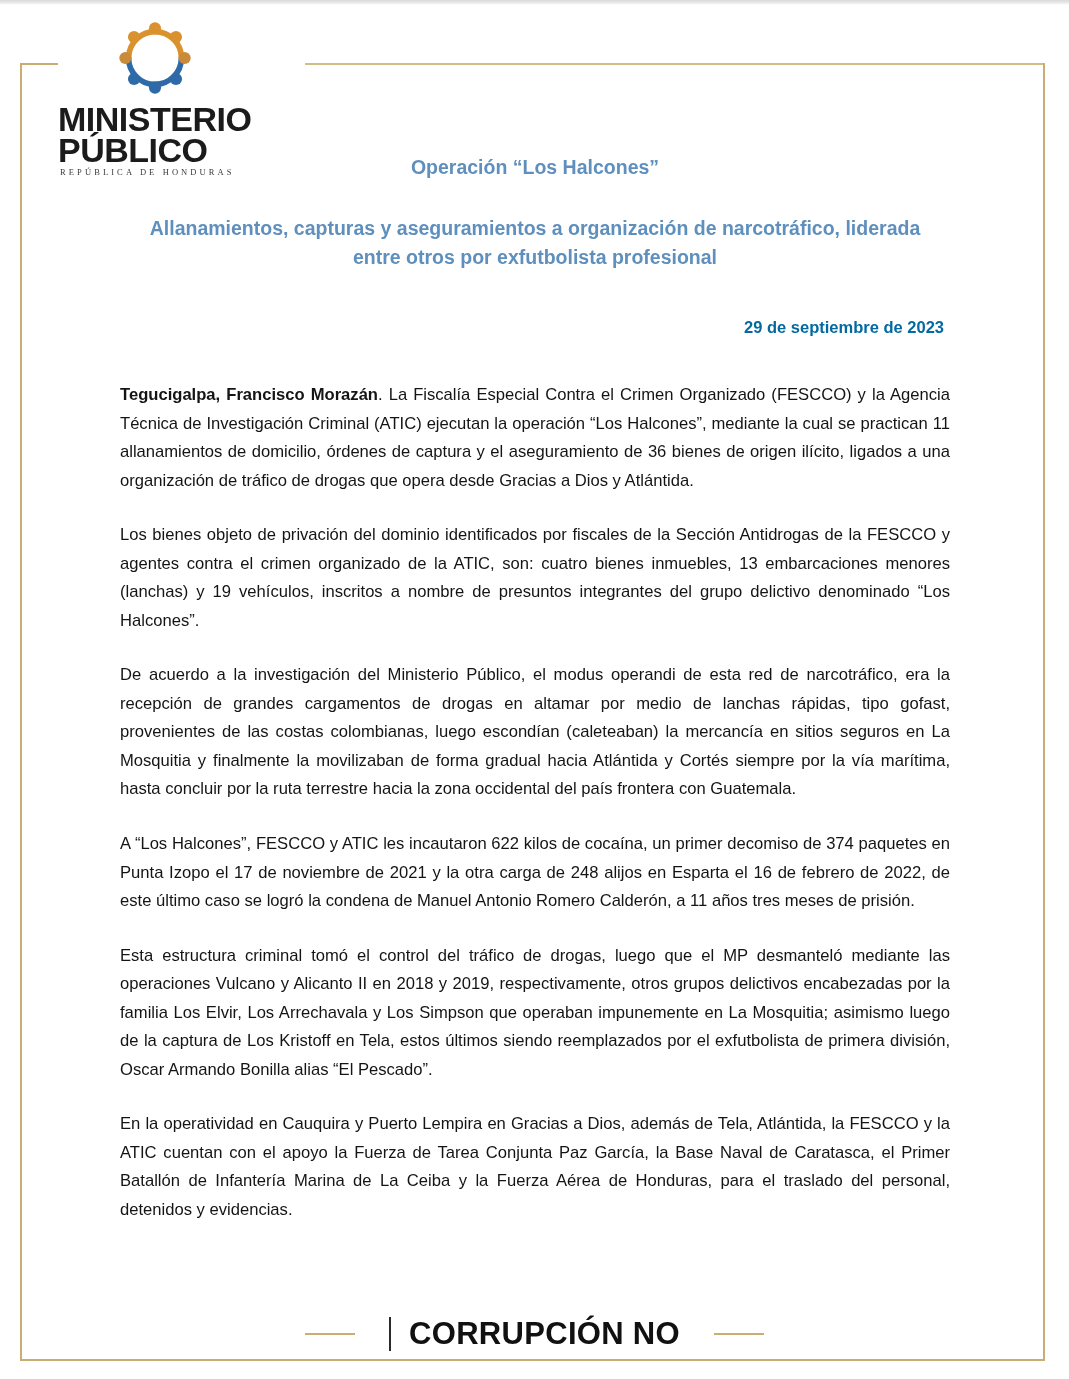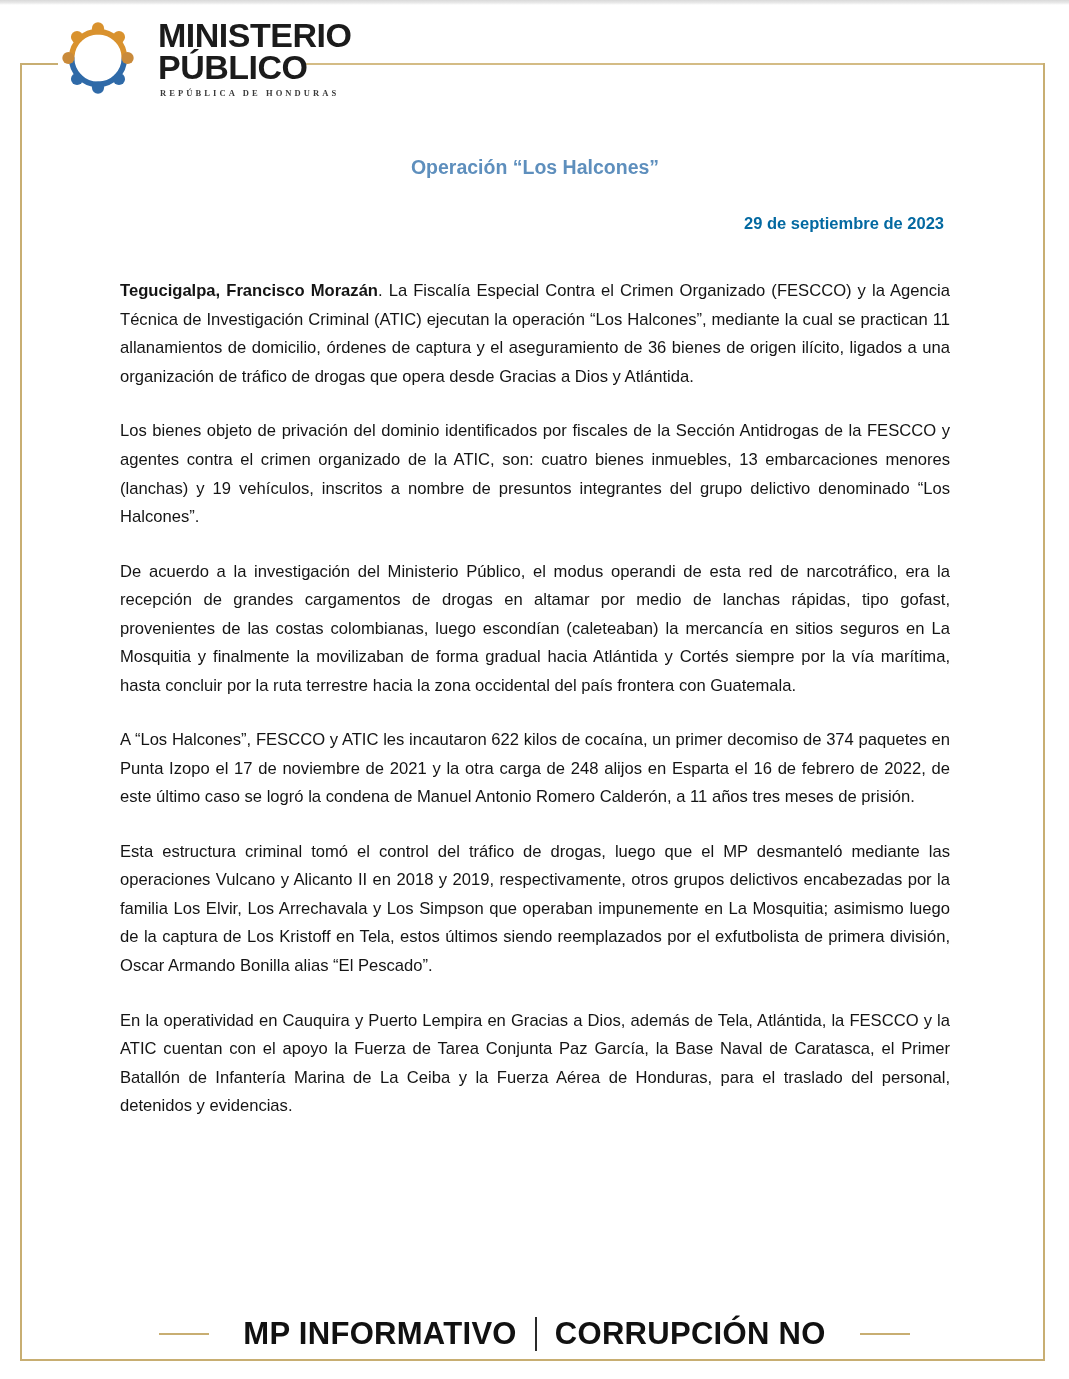--- a/index.html
+++ b/index.html
@@ -73,21 +73,22 @@
     background: #d4bc85;
   }
 
   
   .masthead {
     position: absolute;
     left: 58px;
     top: 18px;
     display: flex;
     align-items: center;
-    gap: 20px;
+    gap: 4px;
+    flex-direction: column;
   }
   .logo-mark {
     width: 80px;
     height: 80px;
     flex: 0 0 80px;
   }
   .wordmark {
     padding-top: 2px;
   }
   .wordmark-line {
@@ -96,24 +97,23 @@
     font-size: 34px;
     line-height: 0.92;
     letter-spacing: -0.5px;
     color: #1b1b1b;
     display: block;
   }
   .wordmark-sub {
     display: block;
     font-family: "Liberation Serif", serif;
     font-size: 8.5px;
-    font-weight: bold;
+    font-weight: normal;
     letter-spacing: 3.1px;
     color: #3a3a3a;
-    margin-top: 5px;
     margin-left: 2px;
   }
 
   
   .content {
     position: absolute;
     left: 120px;
     top: 155px;
     width: 830px;
   }
@@ -231,39 +231,39 @@
       <span class="wordmark-line">MINISTERIO</span>
       <span class="wordmark-line">PÚBLICO</span>
       <span class="wordmark-sub">REPÚBLICA DE HONDURAS</span>
     </span>
   </div>
 
   <div class="content">
 
     <h1 class="title-main">Operación “Los Halcones”</h1>
 
+    <h2 class="title-sub">Allanamientos, capturas y aseguramientos a organización de narcotráfico, liderada entre otros por exfutbolista profesional</h2>
 
     <div class="dateline">29 de septiembre de 2023</div>
 
     <p class="body-par"><span class="lead-location">Tegucigalpa, Francisco Morazán</span><span>. La Fiscalía Especial Contra el Crimen Organizado (FESCCO) y la Agencia Técnica de Investigación Criminal (ATIC) ejecutan la operación “Los Halcones”, mediante la cual se practican 11 allanamientos de domicilio, órdenes de captura y el aseguramiento de 36 bienes de origen ilícito, ligados a una organización de tráfico de drogas que opera desde Gracias a Dios y Atlántida.</span></p>
 
     <p class="body-par">Los bienes objeto de privación del dominio identificados por fiscales de la Sección Antidrogas de la FESCCO y agentes contra el crimen organizado de la ATIC, son: cuatro bienes inmuebles, 13 embarcaciones menores (lanchas) y 19 vehículos, inscritos a nombre de presuntos integrantes del grupo delictivo denominado “Los Halcones”.</p>
 
     <p class="body-par">De acuerdo a la investigación del Ministerio Público, el modus operandi de esta red de narcotráfico, era la recepción de grandes cargamentos de drogas en altamar por medio de lanchas rápidas, tipo gofast, provenientes de las costas colombianas, luego escondían (caleteaban) la mercancía en sitios seguros en La Mosquitia y finalmente la movilizaban de forma gradual hacia Atlántida y Cortés siempre por la vía marítima, hasta concluir por la ruta terrestre hacia la zona occidental del país frontera con Guatemala.</p>
 
     <p class="body-par">A “Los Halcones”, FESCCO y ATIC les incautaron 622 kilos de cocaína, un primer decomiso de 374 paquetes en Punta Izopo el 17 de noviembre de 2021 y la otra carga de 248 alijos en Esparta el 16 de febrero de 2022, de este último caso se logró la condena de Manuel Antonio Romero Calderón, a 11 años tres meses de prisión.</p>
 
     <p class="body-par">Esta estructura criminal tomó el control del tráfico de drogas, luego que el MP desmanteló mediante las operaciones Vulcano y Alicanto II en 2018 y 2019, respectivamente, otros grupos delictivos encabezadas por la familia Los Elvir, Los Arrechavala y Los Simpson que operaban impunemente en La Mosquitia; asimismo luego de la captura de Los Kristoff en Tela, estos últimos siendo reemplazados por el exfutbolista de primera división, Oscar Armando Bonilla alias “El Pescado”.</p>
 
     <p class="body-par">En la operatividad en Cauquira y Puerto Lempira en Gracias a Dios, además de Tela, Atlántida, la FESCCO y la ATIC cuentan con el apoyo la Fuerza de Tarea Conjunta Paz García, la Base Naval de Caratasca, el Primer Batallón de Infantería Marina de La Ceiba y la Fuerza Aérea de Honduras, para el traslado del personal, detenidos y evidencias.</p>
   </div>
 
   <div class="footer">
     <span class="footer-rule"></span>
     <span class="footer-text">
-      <span>MP INFORMATIVO</span>
       <span class="footer-sep"></span>
       <span>CORRUPCIÓN NO</span>
     </span>
     <span class="footer-rule"></span>
   </div>
 
 </div>
 
 </body></html>

